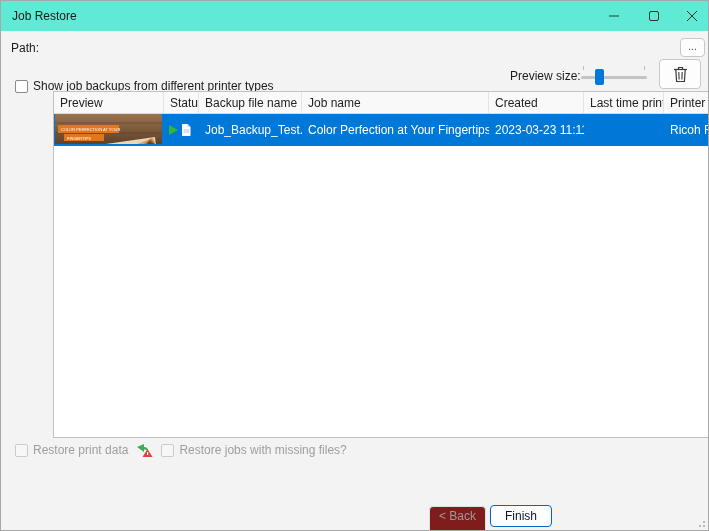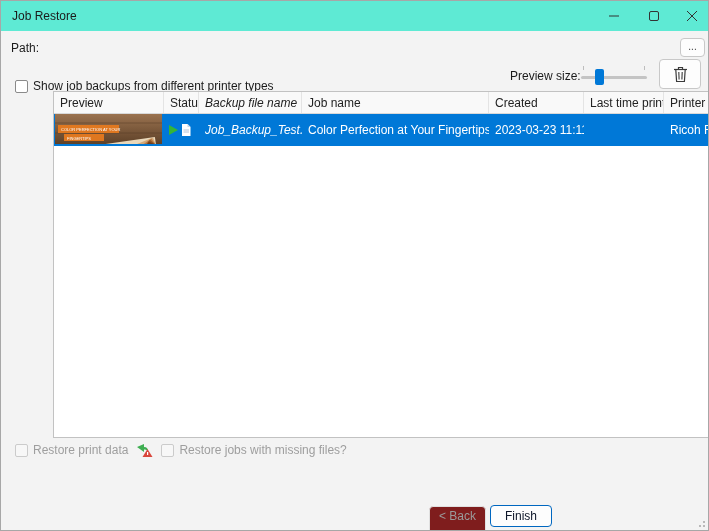--- a/index.html
+++ b/index.html
@@ -39,21 +39,21 @@
     position:absolute; left:658px; top:58px; width:42px; height:30px;
     background:#fdfdfd; border:1px solid #c8c8c8; border-radius:4px;
     display:flex; align-items:center; justify-content:center;
   }
   
   .table { position:absolute; left:12px; top:90px; width:685px; height:347px; background:#fff; border:1px solid #c2c2c2;margin-left:40px; }
   .thead { display:flex; height:22px; background:#f9f9f9; border-bottom:1px solid #d9d9d9; }
   .th { padding:4px 0 0 6px; color:#222; border-right:1px solid #e4e4e4; white-space:nowrap; overflow:hidden; }
   .trow { display:flex; height:32px; background:#0078d7; color:#fff; align-items:center; }
   .td { padding-left:6px; white-space:nowrap; overflow:hidden; }
-  .c0{width:110px;} .c1{width:35px;} .c2{width:103px;font-style:italic;} .c3{width:187px;} .c4{width:95px;} .c5{width:80px;} .c6{flex:1;}
+  .c0{width:110px;} .c1{width:35px;} .c2{width:103px;} .c3{width:187px;} .c4{width:95px;} .c5{width:80px;} .c6{flex:1;}
   .preview-cell { padding:1px 0 1px 1px; }
   .status-cell { display:flex; align-items:center; gap:3px; padding-left:5px; }
   
   .opt-row1 { position:absolute; left:14px; top:440px; height:18px; display:flex; align-items:center; }
   .opt-row2 { position:absolute; left:14px; top:461px; height:20px; display:flex; align-items:center; }
   .disabled-label { color:#9e9e9e; }
   .gap5 { margin-left:5px; } .gap8 { margin-left:8px; }
   .hf-label { font-weight:bold; color:#161616; margin-left:5px; }
   .hf-select {
     margin-left:6px; width:193px; height:19px; background:#fbfbfb; border:1px solid #c9c9c9;

